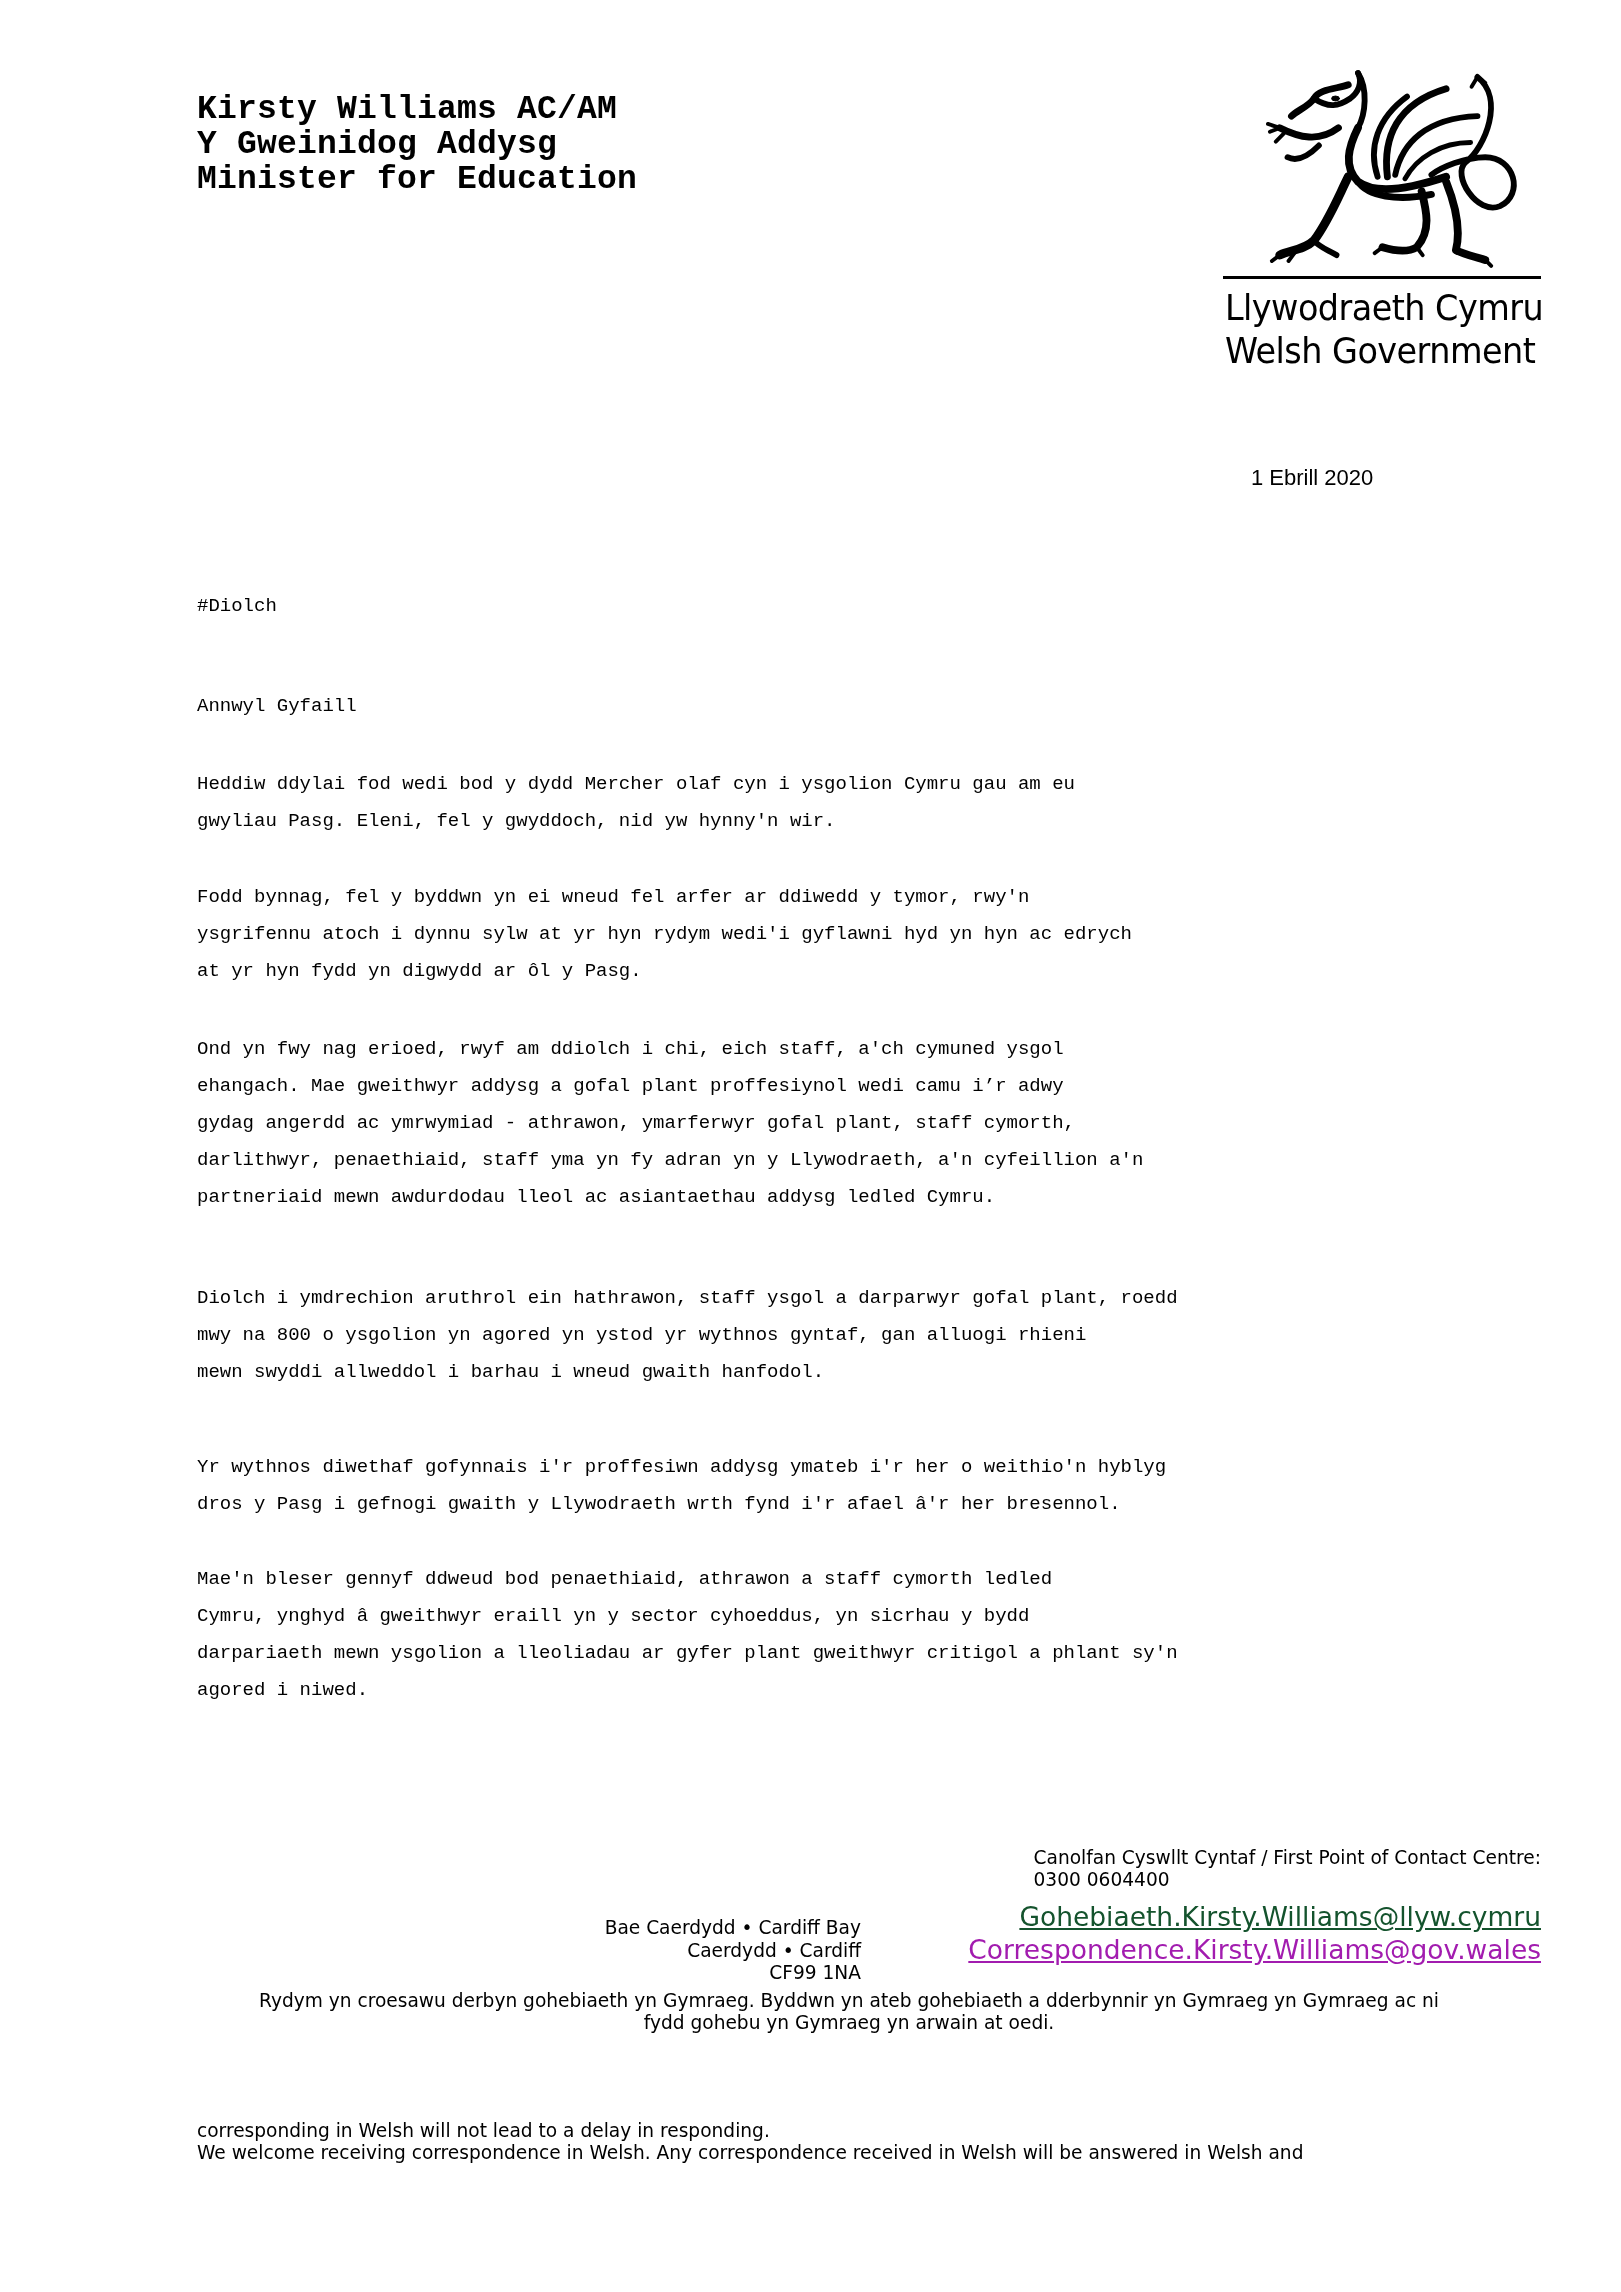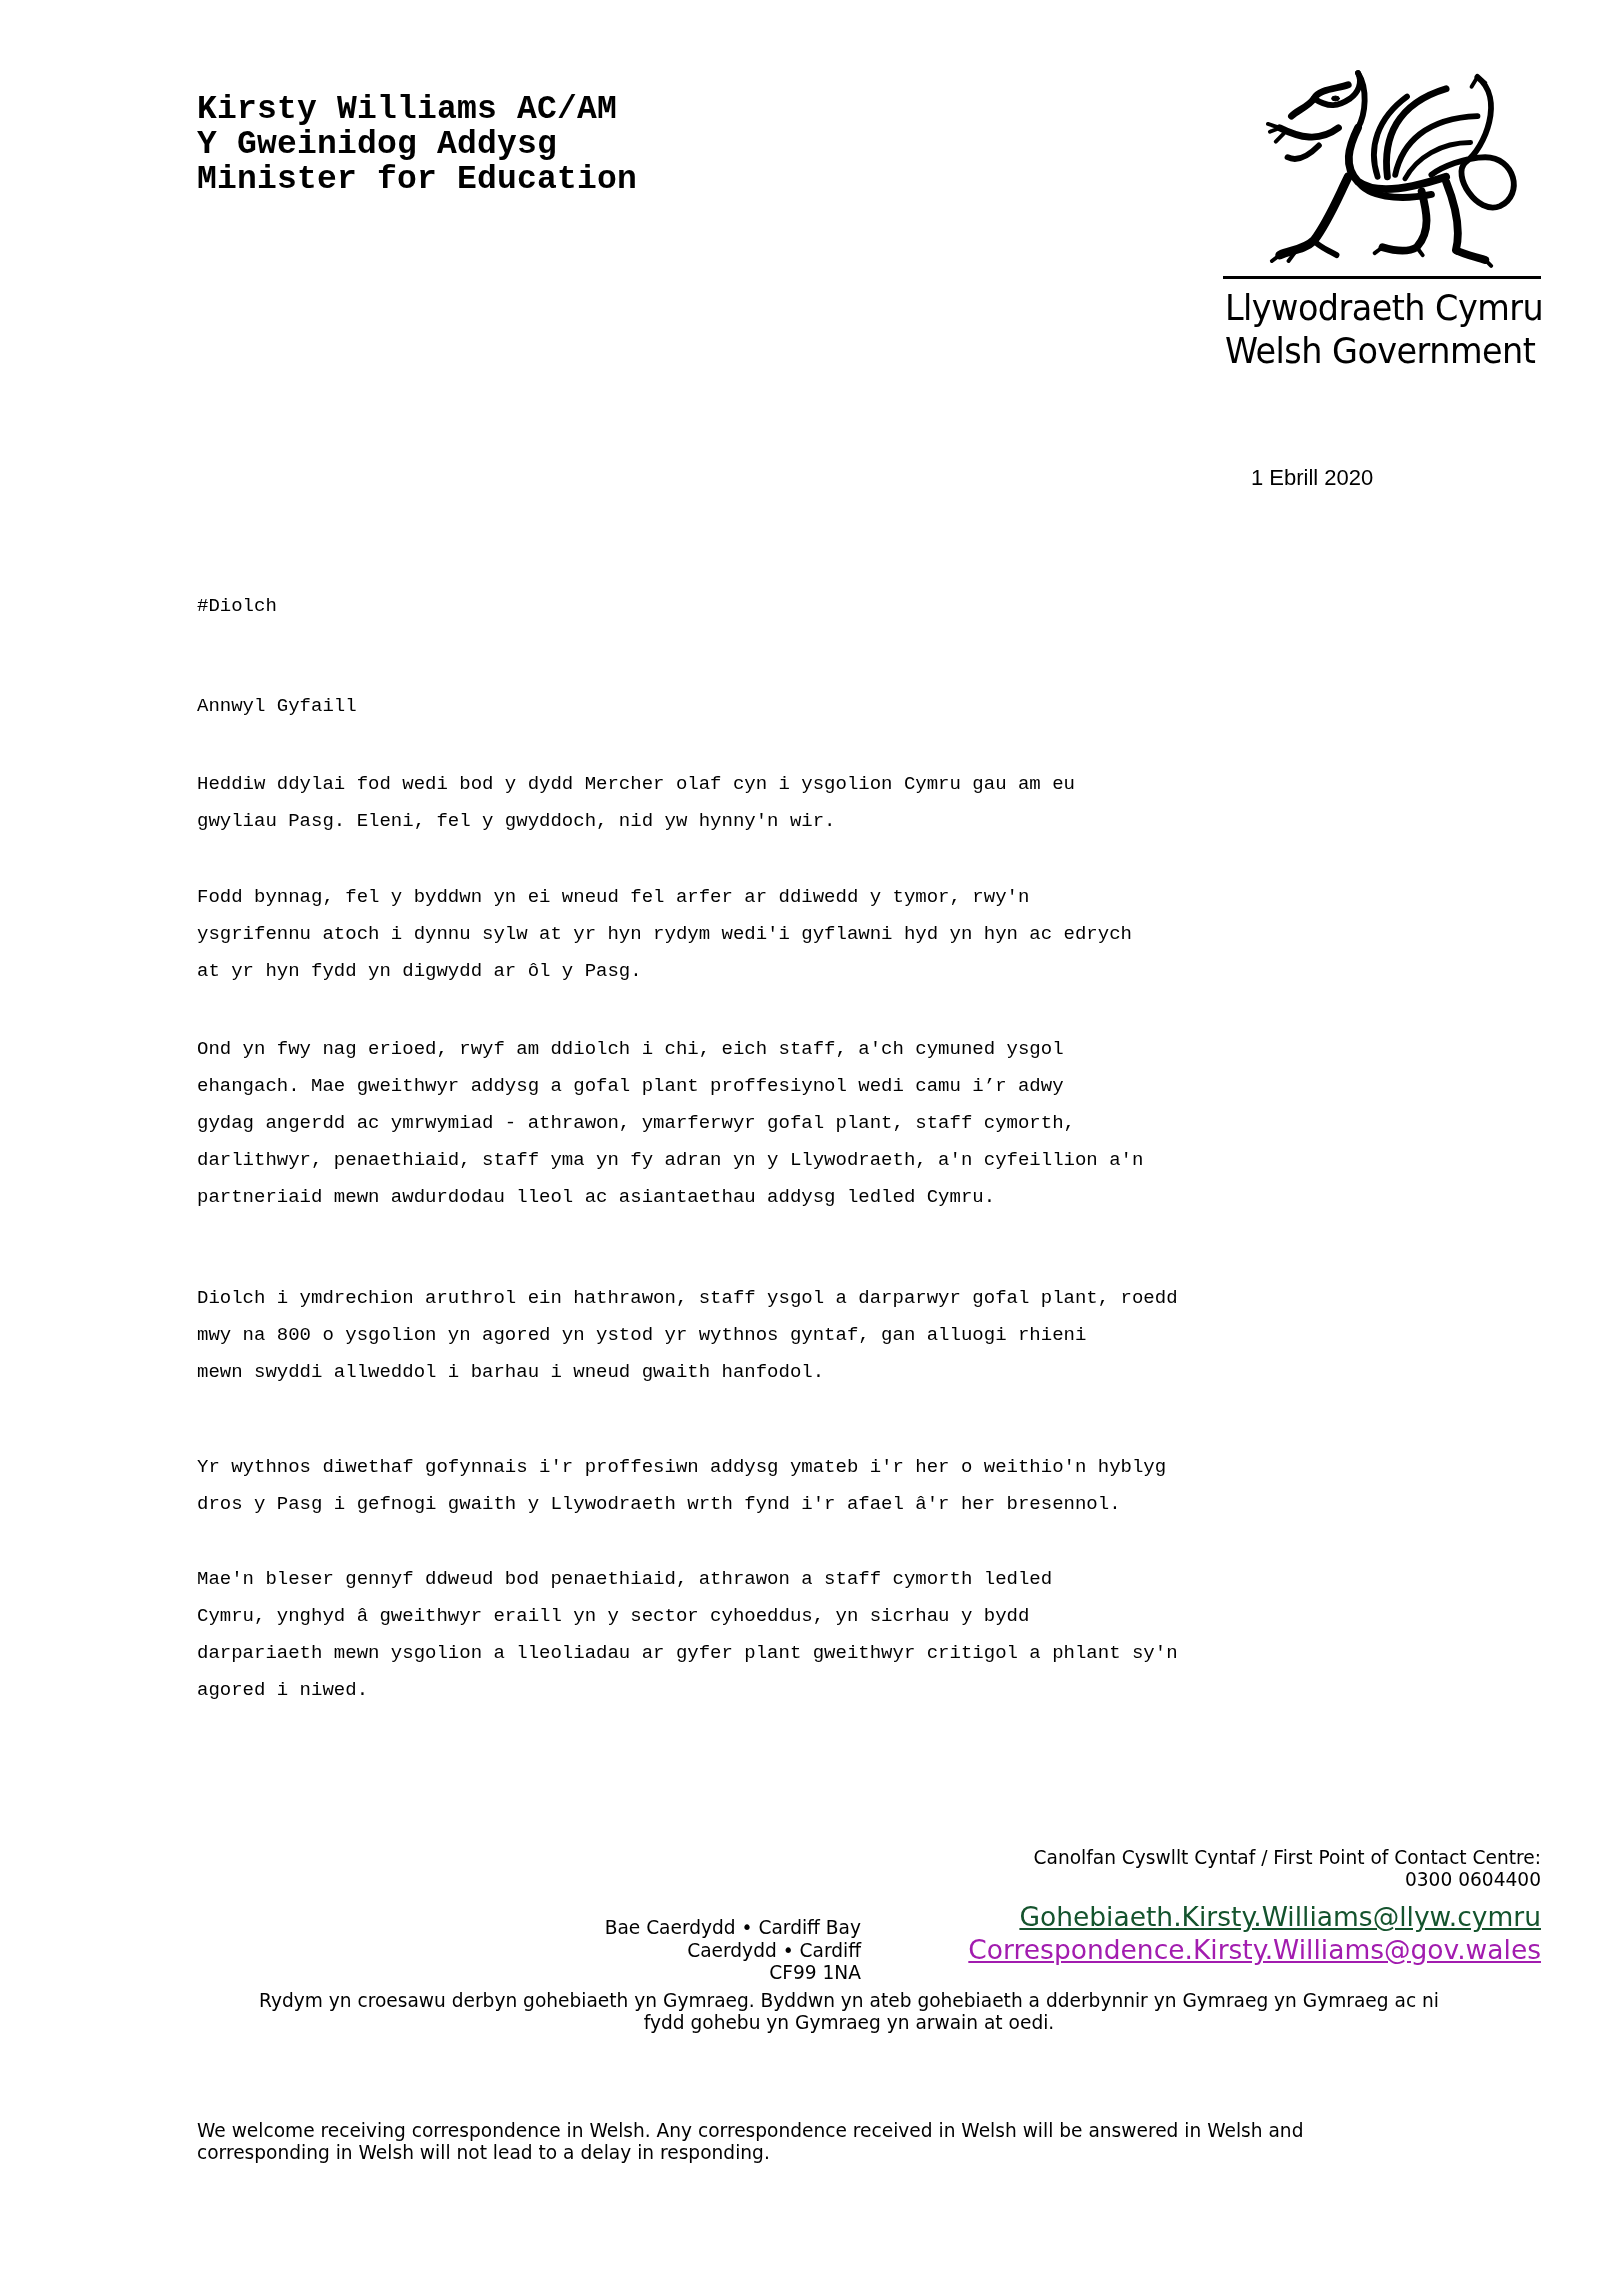--- a/index.html
+++ b/index.html
@@ -22,21 +22,21 @@
     #hashtag { top: 588px; }
     #salutation { top: 688px; }
     #para1 { top: 766px; }
     #para2 { top: 879px; }
     #para3 { top: 1031px; }
     #para4 { top: 1280px; }
     #para5 { top: 1449px; }
     #para6 { top: 1561px; }
 
     .footer-small { font-family: "DejaVu Sans", sans-serif; font-size: 18.6px; line-height: 21.6px; }
-    #contact-centre { position: absolute; right: 80px; top: 1847px; text-align: right; white-space: nowrap; }
+    #contact-centre { position: absolute; right: 80px; top: 1847px; text-align: left; white-space: nowrap; }
     #emails { position: absolute; right: 80px; top: 1900px; text-align: right; font-family: "DejaVu Sans", sans-serif; font-size: 26.5px; line-height: 33px; }
     #emails a { color: #0000ee; text-decoration: underline; display: block; white-space: nowrap; }
     #address { position: absolute; right: 760px; top: 1917px; text-align: right; white-space: nowrap; line-height: 22.5px; }
     #welsh-notice { position: absolute; left: 197px; top: 1990px; width: 1304px; text-align: center; }
     #english-notice { position: absolute; left: 197px; top: 2120px; width: 1304px; }
     .footer-small .line { white-space: nowrap; }
   </style>
 </head>
 <body>
 
@@ -143,16 +143,16 @@
   <div>Caerdydd • Cardiff</div>
   <div>CF99 1NA</div>
 </div>
 
 <div id="welsh-notice" class="footer-small">
   <div class="line">Rydym yn croesawu derbyn gohebiaeth yn Gymraeg.  Byddwn yn ateb gohebiaeth a dderbynnir yn Gymraeg yn Gymraeg ac ni</div>
   <div class="line">fydd gohebu yn Gymraeg yn arwain at oedi.</div>
 </div>
 
 <div id="english-notice" class="footer-small">
+  <div class="line">corresponding in Welsh will not lead to a delay in responding.</div>
   <div class="line">We welcome receiving correspondence in Welsh.  Any correspondence received in Welsh will be answered in Welsh and</div>
-  <div class="line">corresponding in Welsh will not lead to a delay in responding.</div>
 </div>
 
 
 </body></html>

